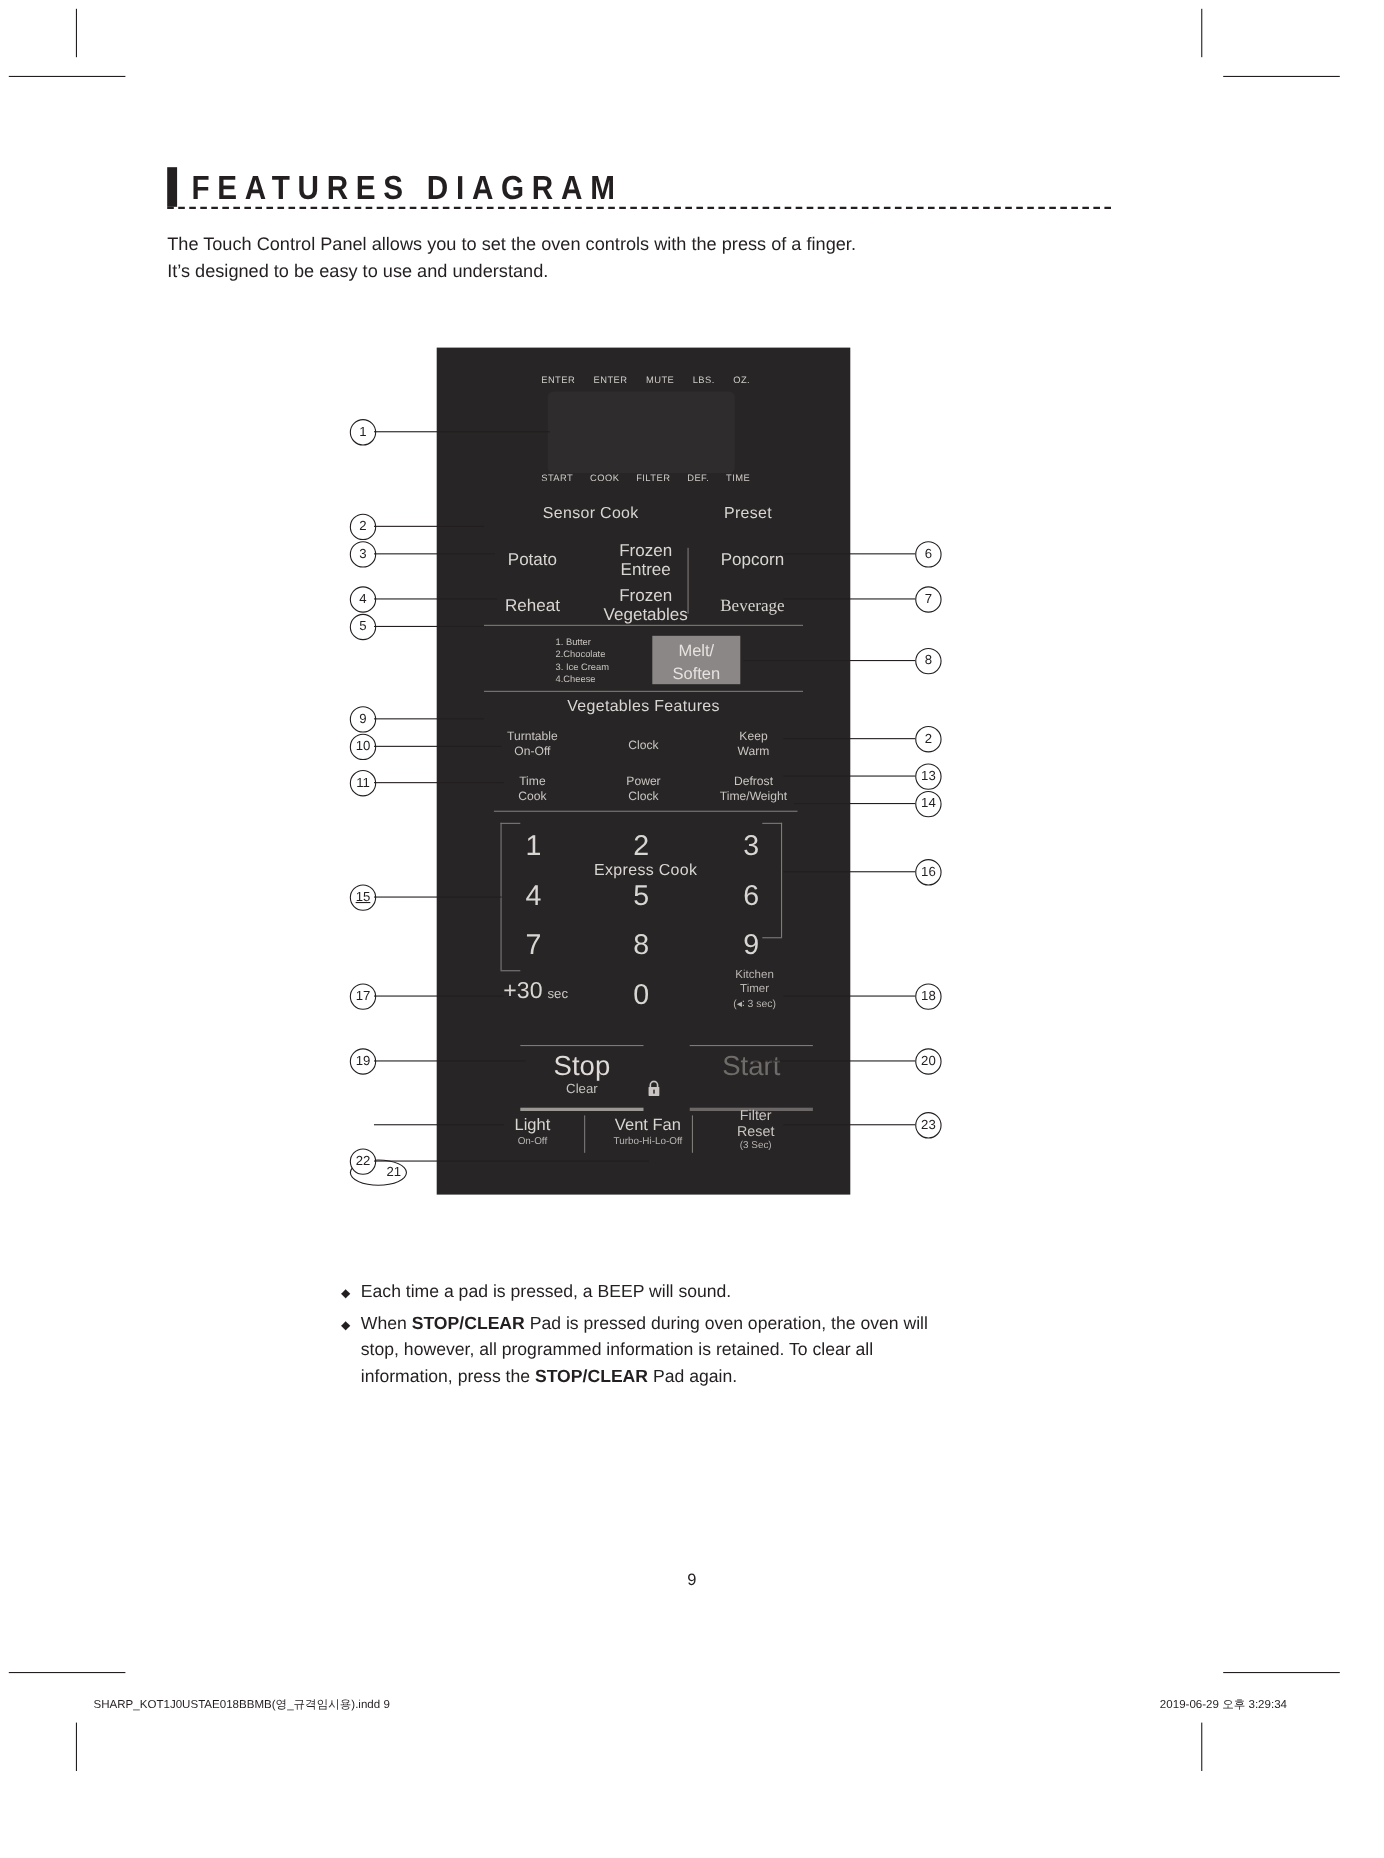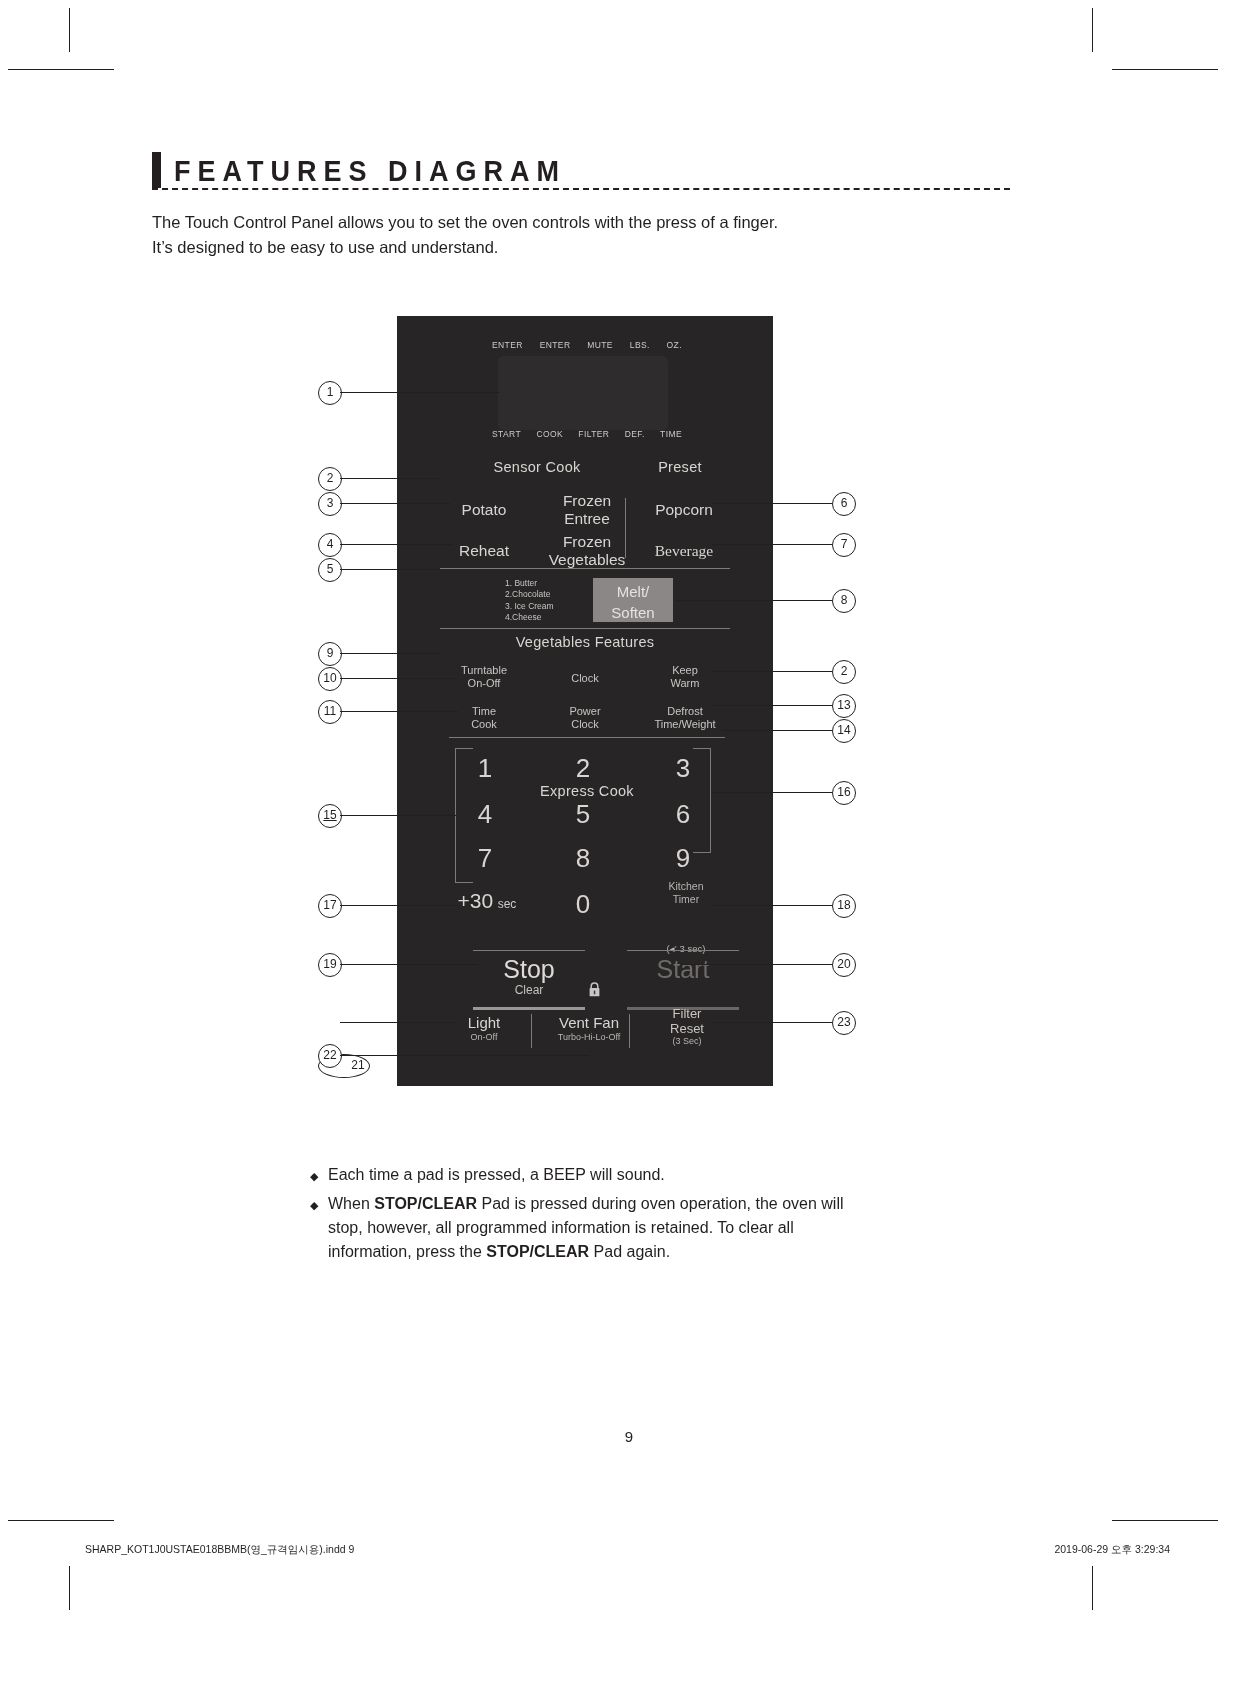--- a/index.html
+++ b/index.html
@@ -198,21 +198,21 @@
   <div class="pad" style="left:35px;top:573px;width:110px;">
     <div style="white-space:nowrap;">
       <span style="font-size:21px;color:#d9d5d2;">+30</span>
       <span style="font-size:12px;color:#cfcbc8;">sec</span>
     </div>
   </div>
 
   <div class="pad" style="left:238px;top:564px;width:102px;">
     <div class="p3" style="font-size:10.5px;line-height:13px;">Kitchen</div>
     <div class="p3" style="font-size:10.5px;line-height:13px;">Timer</div>
-    <div class="p3" style="font-size:9.5px;line-height:13px;margin-top:36px;">(◂∶ 3 sec)</div>
+    <div class="p3" style="font-size:9.5px;line-height:13px;">(◂∶ 3 sec)</div>
   </div>
 
   <div class="hair" style="left:76px;top:634px;width:112px;"></div>
   <div class="hair" style="left:230px;top:634px;width:112px;"></div>
 
   <div class="pad" style="left:70px;top:640px;width:124px;">
     <div style="font-size:25px;line-height:27px;color:#dedad7;">Stop</div>
     <div style="font-size:12px;line-height:14px;color:#c5c1be;">Clear</div>
   </div>
   <div style="position:absolute;left:191px;top:666px;width:13px;height:15px;">

